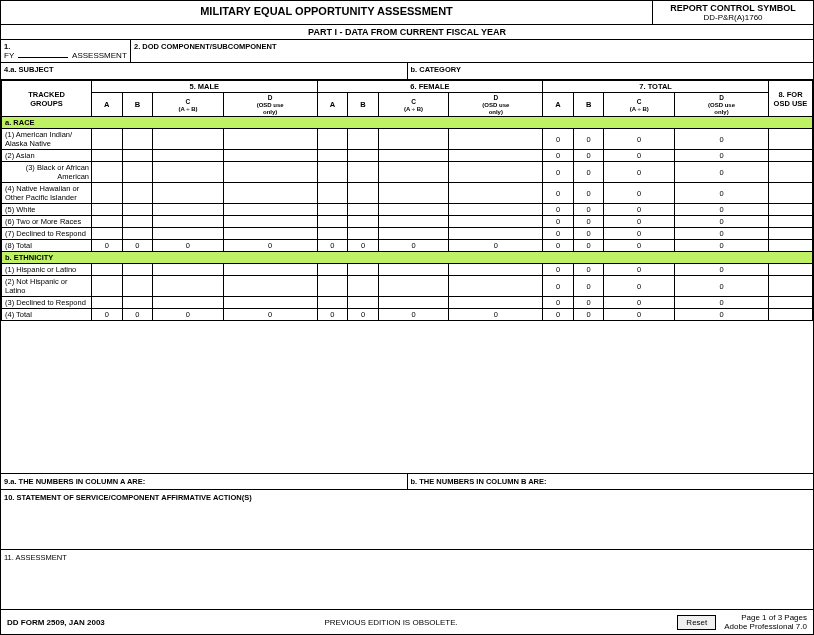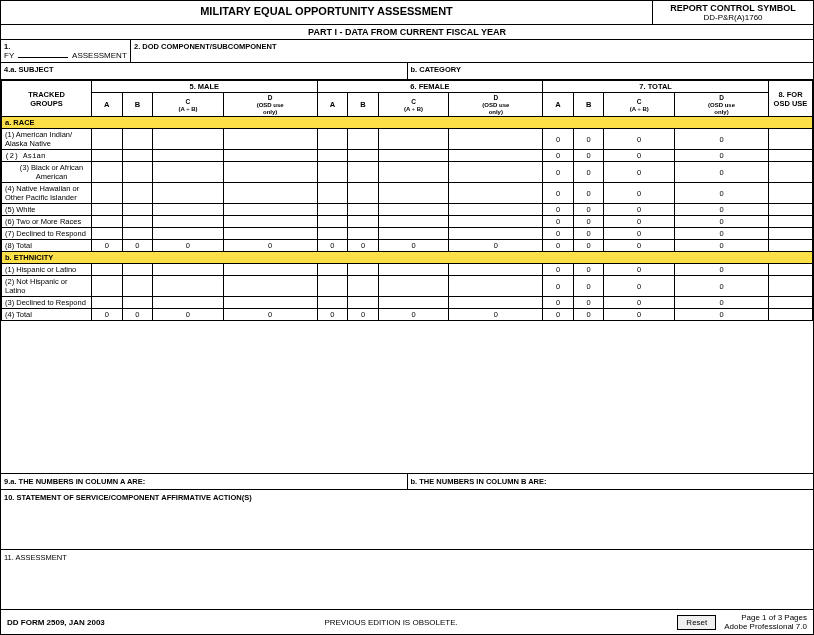--- a/index.html
+++ b/index.html
@@ -97,21 +97,21 @@
     .main-table .row-label {
       text-align: left;
       font-size: 7.5px;
     }
     .col-group-header {
       font-weight: bold;
     }
     .section-header td {
       text-align: left;
       font-weight: bold;
-      background: #fde047;
+      background: #bef264;
       padding-left: 3px;
     }
     .bottom-row {
       display: flex;
       border-top: 1px solid #000;
       justify-content: space-between;
     }
     .bottom-half {
       flex: 1;
       padding: 3px;
@@ -243,37 +243,37 @@
             <td></td>
             <td></td>
             <td></td>
             <td>0</td>
             <td>0</td>
             <td>0</td>
             <td>0</td>
             <td></td>
           </tr>
           <tr>
-            <td class="row-label" style="text-align: left; padding-left: 3px; font-family: Liberation Mono, monospace;">(2) Asian</td>
-            <td></td>
-            <td></td>
-            <td></td>
-            <td></td>
-            <td></td>
-            <td></td>
-            <td></td>
-            <td></td>
-            <td>0</td>
-            <td>0</td>
-            <td>0</td>
-            <td>0</td>
-            <td></td>
-          </tr>
-          <tr>
-            <td class="row-label" style="text-align: center; padding-left: 12px;">(3) Black or African<br>American</td>
+            <td class="row-label" style="text-align: left; padding-left: 3px;">(2) Asian</td>
+            <td></td>
+            <td></td>
+            <td></td>
+            <td></td>
+            <td></td>
+            <td></td>
+            <td></td>
+            <td></td>
+            <td>0</td>
+            <td>0</td>
+            <td>0</td>
+            <td>0</td>
+            <td></td>
+          </tr>
+          <tr>
+            <td class="row-label" style="text-align: right; padding-left: 12px;">(3) Black or African<br>American</td>
             <td></td>
             <td></td>
             <td></td>
             <td></td>
             <td></td>
             <td></td>
             <td></td>
             <td></td>
             <td>0</td>
             <td>0</td>

